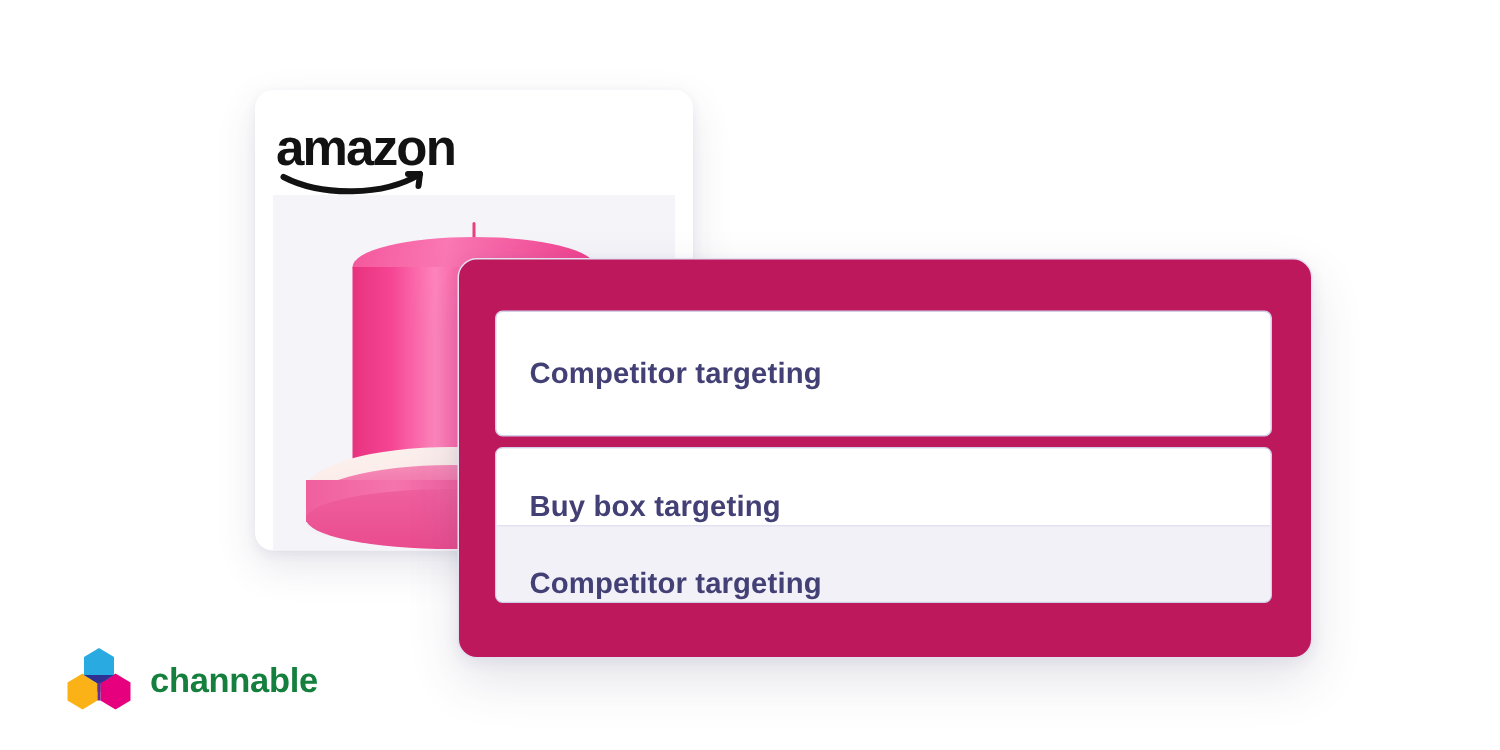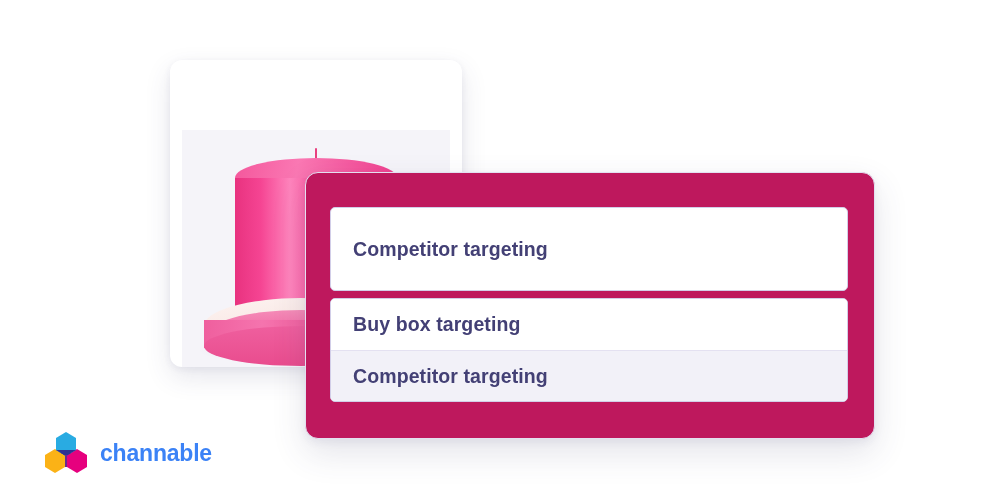--- a/index.html
+++ b/index.html
@@ -184,21 +184,21 @@
     width: 518px;
     box-sizing: border-box;
     background: #ffffff;
     border: 1px solid #d2cee8;
     border-radius: 5px;
     overflow: hidden;
   }
   .option-item {
     height: 51px;
     display: flex;
-    align-items: center;
+    align-items: flex-end;
     box-sizing: border-box;
     background: #ffffff;
   }
   .option-item + .option-item {
     border-top: 1px solid #e4e1f1;
   }
   .option-item.is-selected {
     background: #f2f1f8;
   }
   .option-label {
@@ -220,31 +220,38 @@
   }
   .brand-mark {
     width: 44px;
     height: 46px;
   }
   .brand-mark svg { display: block; }
   .brand-name {
     margin-left: 12px;
     font-size: 23px;
     font-weight: 700;
-    color: #3b82f6;
+    color: #15803d;
     letter-spacing: -0.2px;
   }
 </style>
 </head>
 <body>
 
 <div class="stage">
 
   <div class="amazon-card">
 
+    <div class="amazon-logo">
+      <svg viewBox="0 0 120 52" width="120" height="52" aria-hidden="true">
+        <text x="0" y="32" font-family="'Liberation Sans', sans-serif" font-size="34" font-weight="700" fill="#121212" letter-spacing="-1.2">amazon</text>
+        <path d="M5 40 C 30 53, 72 53, 96 38" stroke="#121212" stroke-width="4" fill="none" stroke-linecap="round"></path>
+        <path d="M96 38 L 88 38 M96 38 L 95 46" stroke="#121212" stroke-width="4" fill="none" stroke-linecap="round"></path>
+      </svg>
+    </div>
 
     <div class="product-photo">
       <div class="saucer-shadow"></div>
       <div class="candle-wick"></div>
       <div class="candle-top"></div>
       <div class="candle-body"></div>
       <div class="candle-bottom"></div>
       <div class="saucer-inner"></div>
       <div class="saucer-rim"></div>
       <div class="saucer-face"></div>

